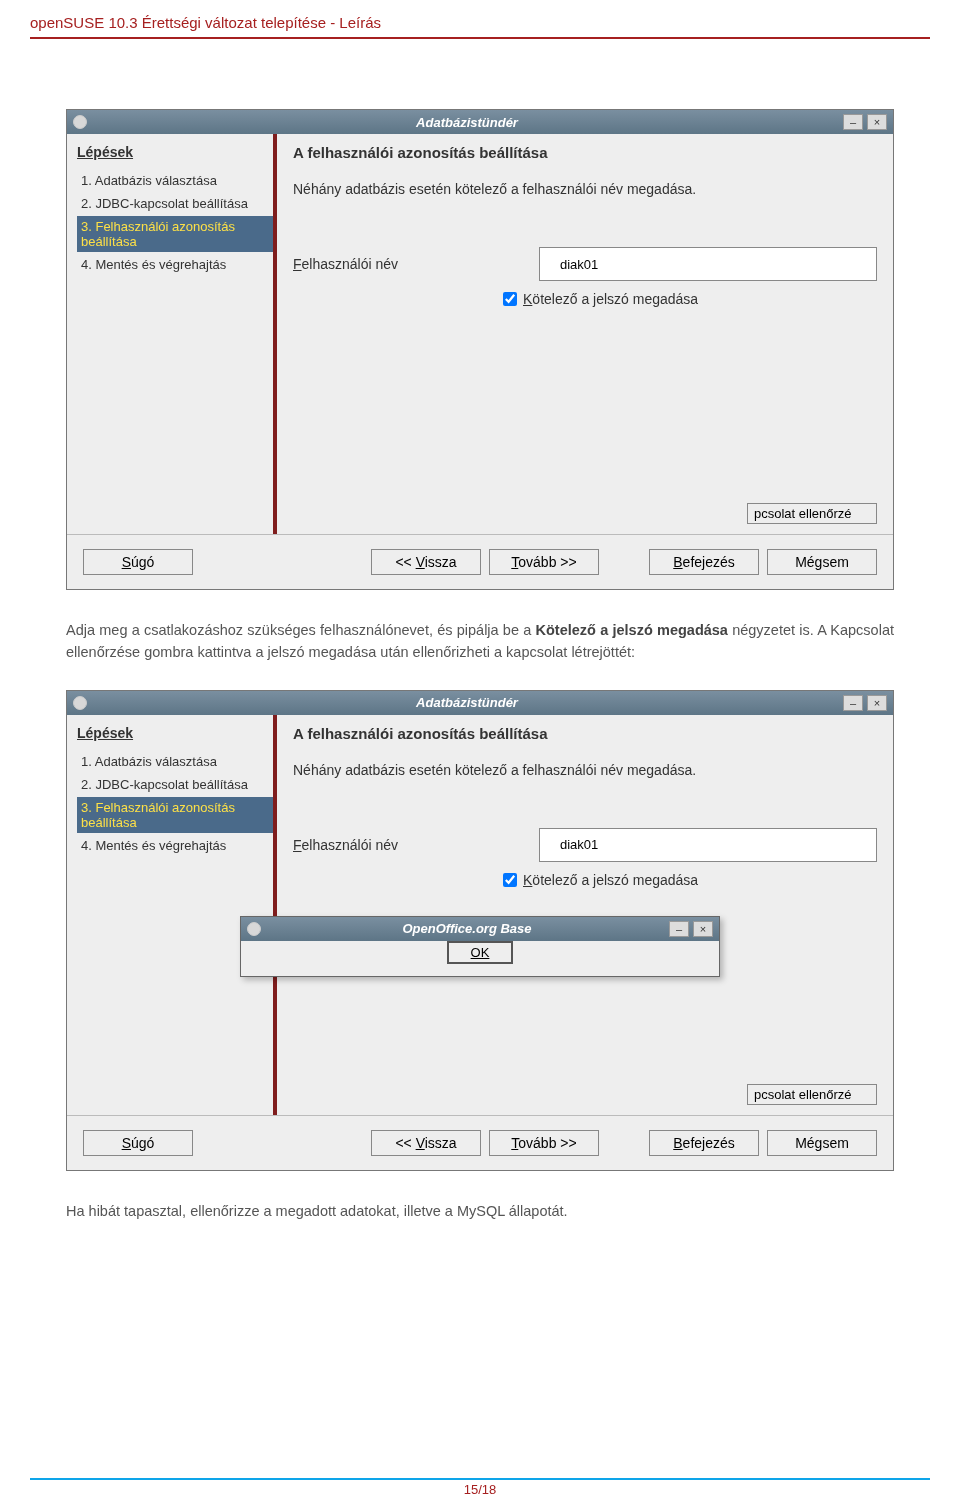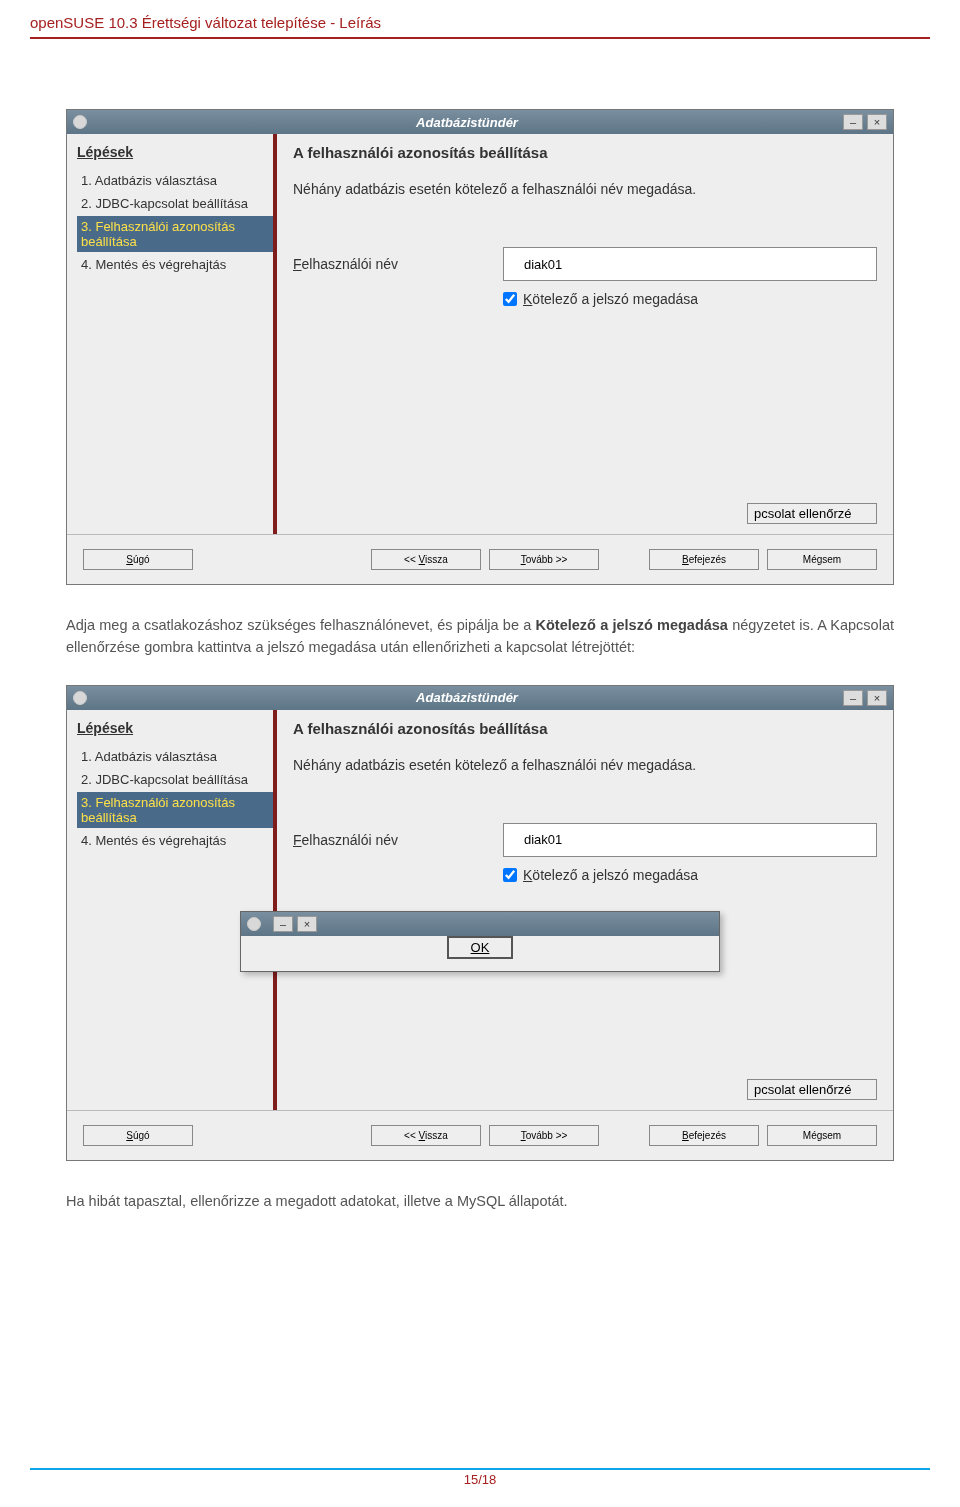--- a/index.html
+++ b/index.html
@@ -13,32 +13,32 @@
   .title-bar .title-text { flex: 1; text-align: center; font-weight: bold; font-style: italic; }
   .title-bar .win-btn { width: 20px; height: 16px; border: 1px solid #999; background: #ddd; color: #333; margin-left: 4px; font-size: 11px; display: flex; align-items: center; justify-content: center; }
   .wizard-body { display: flex; background: #eee; min-height: 400px; }
   .steps { width: 210px; padding: 10px 0 10px 10px; border-right: 4px solid #7f1d1d; }
   .steps-title { font-weight: bold; text-decoration: underline; font-size: 14px; margin-bottom: 10px; }
   .step-item { font-size: 13px; padding: 3px 4px; margin-bottom: 2px; }
   .step-item.active { background: #4a6a8a; color: #fde047; }
   .content { flex: 1; padding: 10px 16px; display: flex; flex-direction: column; }
   .content-title { font-weight: bold; font-size: 15px; margin-bottom: 20px; }
   .content-desc { font-size: 14px; margin-bottom: 50px; }
-  .field-row { display: flex; align-items: center; margin-bottom: 10px; }
+  .field-row { display: flex; align-items: center; margin-bottom: 10px; gap: 36px; }
   .field-label { width: 210px; font-size: 14px; }
   .text-input { flex: 1; border: 1px solid #888; background: #fff; height: 34px; padding: 2px 20px; font-size: 13px; font-family: inherit; }
   .check-row { margin-left: 210px; display: flex; align-items: center; gap: 6px; font-size: 14px; }
   .check-row input { width: 14px; height: 14px; }
   .flex-spacer { flex: 1; }
   .bottom-right { display: flex; justify-content: flex-end; margin-top: 8px; }
   .truncated-btn { border: 1px solid #888; background: #eee; font-size: 13px; padding: 2px 6px; width: 130px; text-align: left; white-space: nowrap; overflow: hidden; font-family: inherit; cursor: pointer; }
   .hr-sep { height: 1px; background: #bbb; margin: 0 0 0 0; }
   .button-bar { padding: 14px 16px; display: flex; gap: 50px; background: #eee; }
   .button-bar .group { display: flex; gap: 8px; }
-  .btn { border: 1px solid #888; background: #eee; font-size: 10px; padding: 4px 0; width: 110px; text-align: center; font-family: inherit; cursor: pointer; }
+  .btn { border: 1px solid #888; background: #eee; font-size: 14px; padding: 4px 0; width: 110px; text-align: center; font-family: inherit; cursor: pointer; }
   .u { text-decoration: underline; }
   .para { font-size: 14.5px; line-height: 1.5; color: #555; margin: 10px 36px 26px 36px; text-align: justify; }
   .para b { color: #444; font-weight: bold; }
   .dialog { position: absolute; border: 1px solid #666; background: #eee; width: 480px; left: 50%; top: 225px; transform: translateX(-50%); box-shadow: 3px 3px 6px rgba(0,0,0,0.25); }
   .dialog .dlg-body { padding: 12px 14px; display: flex; gap: 14px; }
   .dialog .bulb-icon { width: 28px; height: 28px; flex: none; border-radius: 50%; background: radial-gradient(circle at 40% 35%, #fff, #ffe070 40%, #d6a030); border: 1px solid #b89020; }
   .dialog .dlg-text { font-size: 14px; line-height: 1.8; }
   .dialog .dlg-footer { text-align: center; padding-bottom: 12px; }
   .dialog .ok-btn { border: 2px solid #555; background: #eee; font-size: 13px; padding: 2px 22px; font-family: inherit; cursor: pointer; }
   .page-footer { border-top: 2px solid #0ea5e9; color: #a62020; font-size: 13px; text-align: center; padding-top: 2px; margin: 200px 30px 0 30px; }
@@ -147,20 +147,21 @@
         </div>
         <div class="group">
           <button class="btn"><span class="u">B</span>efejezés</button>
           <button class="btn">Mégsem</button>
         </div>
       </div>
 
       <div class="dialog">
         <div class="title-bar">
           <span class="app-icon"></span>
+          <span class="title-text">OpenOffice.org Base</span>
           <span class="win-btn">–</span>
           <span class="win-btn">×</span>
         </div>
         <div class="dlg-footer">
           <button class="ok-btn"><span class="u">OK</span></button>
         </div>
       </div>
     </div>
   </div>
 

